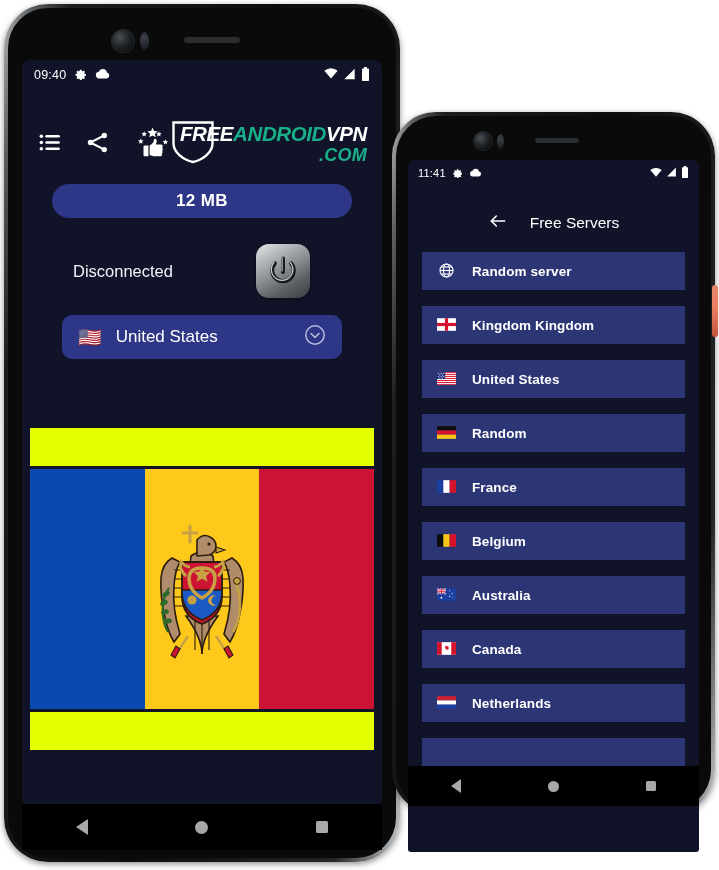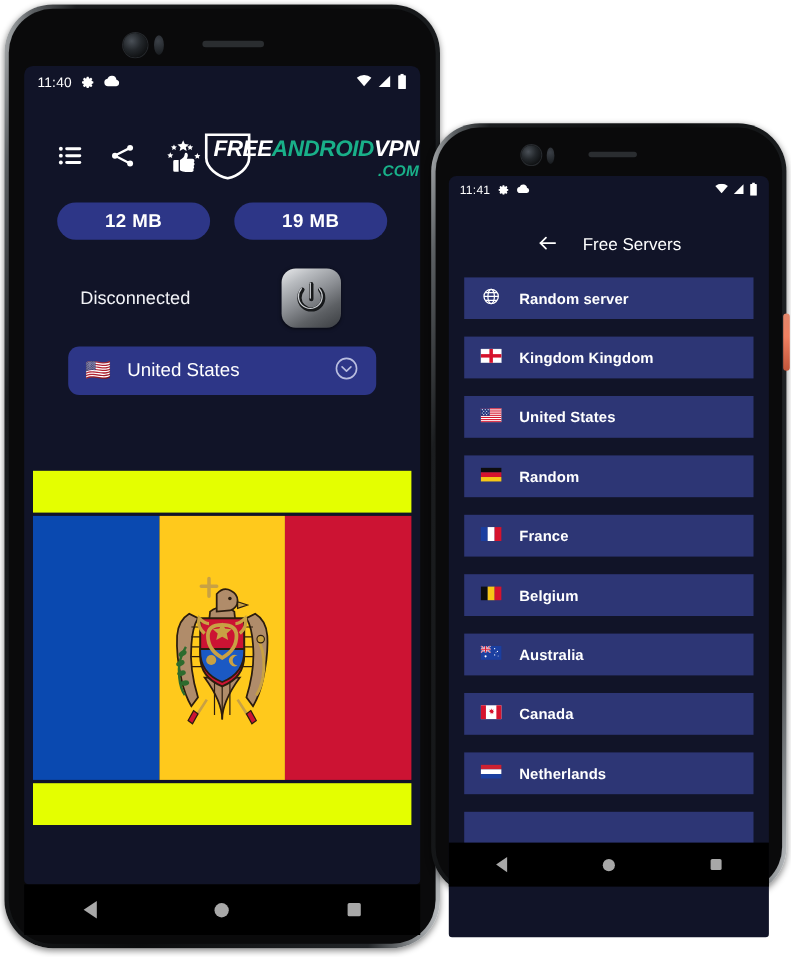--- a/index.html
+++ b/index.html
@@ -63,33 +63,33 @@
   #p1 .navbar{
     position:absolute; left:18px; top:800px; width:360px; height:46px;
     background:#000; display:flex; align-items:center; justify-content:space-around;
   }
 
   .p1-statusbar{ height:30px; padding:0 12px; font-size:12.5px; }
   .p1-statusbar .sb-left > *{ margin-right:8px; }
   .p1-statusbar .sb-right > *{ margin-left:5px; }
 
   .apptoolbar{
-    position:absolute; left:14px; right:0; top:50px; height:68px;
+    position:absolute; left:0; right:0; top:50px; height:68px;
     display:flex; align-items:center; padding:0 16px;
   }
   .tb-icons{ display:flex; align-items:center; gap:22px; }
   .tb-logo{ margin-left:auto; display:flex; align-items:center; position:relative; padding-right:2px;}
 
   .logo-wrap{ position:relative; display:flex; align-items:center; height:46px;}
   .shield{
     position:absolute; left:-2px; top:-1px; width:46px; height:44px;
   }
   .logo-text{ position:relative; z-index:2; line-height:1; padding-left:8px; }
   .logo-row1{ font-size:20.5px; font-weight:800; font-style:italic; letter-spacing:-.4px; }
-  .logo-row2{ font-size:14px; font-weight:800; font-style:italic; text-align:right; margin-top:2px; letter-spacing:.2px;margin-left:11px;}
+  .logo-row2{ font-size:18px; font-weight:800; font-style:italic; text-align:right; margin-top:2px; letter-spacing:.2px;margin-left:11px;}
   .w{ color:#ffffff; }
   .g{ color:#19b089; }
 
   .pills{ position:absolute; left:0; right:0; top:124px; height:34px; display:flex; padding:0 30px; gap:22px; }
   .pill{
     flex:1; background:#2d3687; border-radius:18px;
     display:flex; align-items:center; justify-content:center;
     color:#fff; font-size:17px; font-weight:800; letter-spacing:.4px;
   }
 
@@ -166,21 +166,21 @@
     <div class="body"></div>
 
     <div class="cam" style="left:108px;top:26px;width:22px;height:22px;"></div>
     <div class="sensor" style="left:136px;top:28px;width:9px;height:18px;"></div>
     <div class="grille" style="left:180px;top:33px;width:56px;height:6px;"></div>
 
     <div class="screen">
 
       <div class="statusbar p1-statusbar">
         <div class="sb-left">
-          <span class="sb-time">11:40</span>
+          <span class="sb-time">09:40</span>
           <span class="ic">
             <svg width="13" height="13" viewBox="0 0 24 24" fill="#fff">
                 <path d="M12 8.5A3.5 3.5 0 1 0 12 15.5 3.5 3.5 0 0 0 12 8.5zm9.4 4.3l-1.9-.3a7.6 7.6 0 0 0-.6-1.5l1.2-1.5a.6.6 0 0 0 0-.8l-1.8-1.8a.6.6 0 0 0-.8 0l-1.5 1.2a7.6 7.6 0 0 0-1.5-.6l-.3-1.9a.6.6 0 0 0-.6-.5h-2.4a.6.6 0 0 0-.6.5l-.3 1.9a7.6 7.6 0 0 0-1.5.6L7.3 6.9a.6.6 0 0 0-.8 0L4.7 8.7a.6.6 0 0 0 0 .8l1.2 1.5a7.6 7.6 0 0 0-.6 1.5l-1.9.3a.6.6 0 0 0-.5.6v2.4a.6.6 0 0 0 .5.6l1.9.3c.15.52.35 1.02.6 1.5l-1.2 1.5a.6.6 0 0 0 0 .8l1.8 1.8a.6.6 0 0 0 .8 0l1.5-1.2c.48.25.98.45 1.5.6l.3 1.9c.5.3.3.5.6.5h2.4c.3 0 .55-.2.6-.5l.3-1.9a7.6 7.6 0 0 0 1.5-.6l1.5 1.2a.6.6 0 0 0 .8 0l1.8-1.8a.6.6 0 0 0 0-.8l-1.2-1.5c.25-.48.45-.98.6-1.5l1.9-.3a.6.6 0 0 0 .5-.6v-2.4a.6.6 0 0 0-.5-.6z"></path>
               </svg>
           </span>
           <span class="ic">
             <svg width="15" height="11" viewBox="0 0 24 18" fill="#fff">
                 <path d="M19 17H6.5A5.5 5.5 0 0 1 5.8 6.06 7 7 0 0 1 19.2 7.2 5 5 0 0 1 19 17z"></path>
               </svg>
           </span>
@@ -247,21 +247,20 @@
                 <span class="w">FREE</span><span class="g">ANDROID</span><span class="w">VPN</span>
               </div>
               <div class="logo-row2 g">.COM</div>
             </div>
           </div>
         </div>
       </div>
 
       <div class="pills">
         <div class="pill">12 MB</div>
-        <div class="pill">19 MB</div>
       </div>
 
       <div class="statusrow">
         <span class="disc-text">Disconnected</span>
         <div class="powerbtn">
           <svg width="36" height="36" viewBox="0 0 40 40">
             <path d="M11 11.5a12 12 0 1 0 18 0" fill="none" stroke="#17191b" stroke-width="4.4" stroke-linecap="round"></path>
             <line x1="20" y1="6" x2="20" y2="21" stroke="#17191b" stroke-width="4.4" stroke-linecap="round"></line>
             <path d="M11 11.5a12 12 0 1 0 18 0" fill="none" stroke="#c9ccd0" stroke-width="1.3" stroke-linecap="round" transform="translate(-1,-1)"></path>
             <line x1="19" y1="5" x2="19" y2="20" stroke="#c9ccd0" stroke-width="1.3" stroke-linecap="round"></line>

